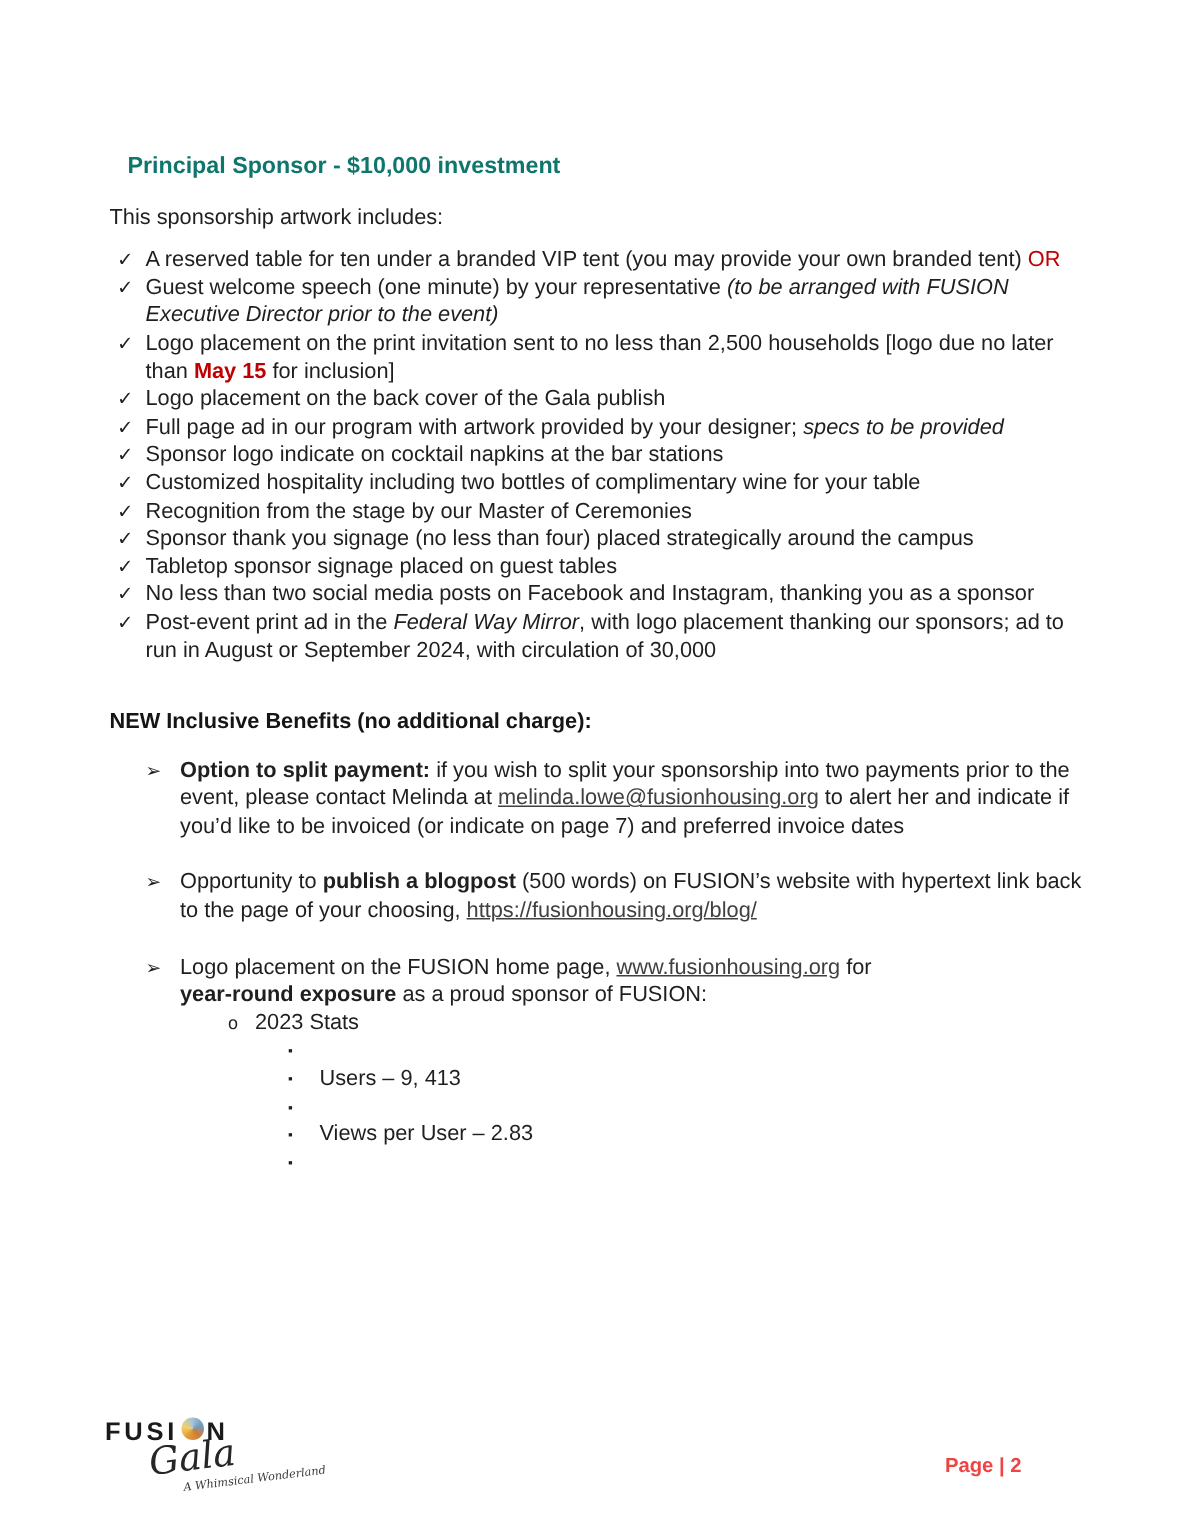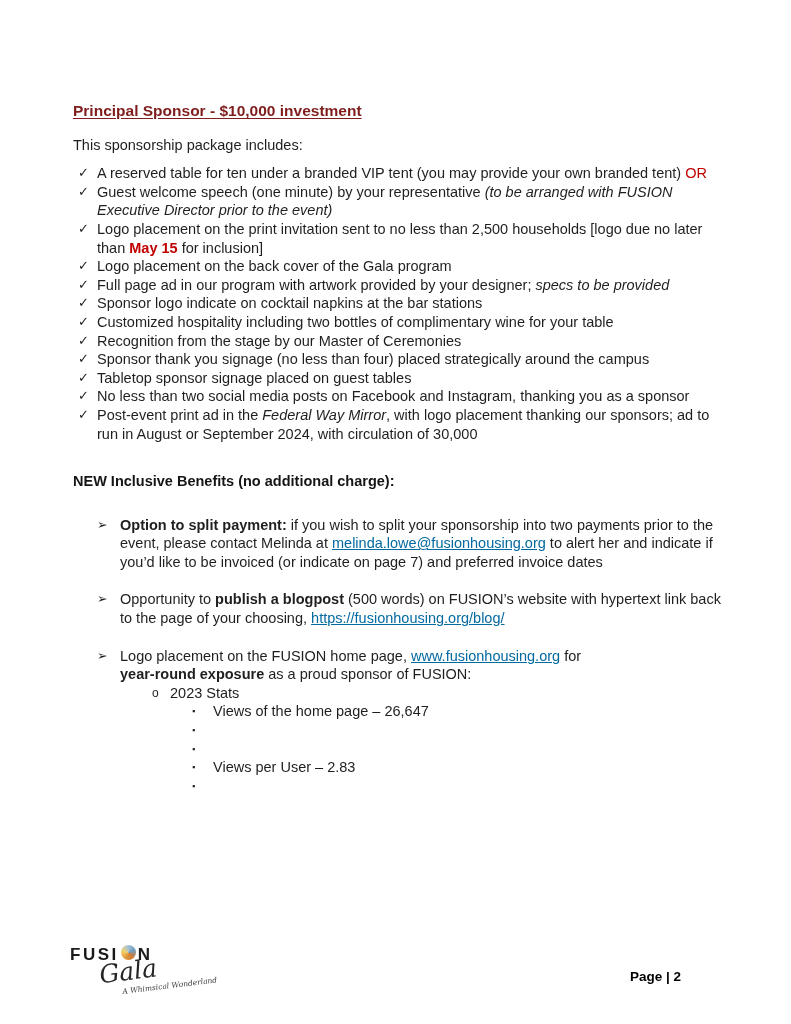--- a/index.html
+++ b/index.html
@@ -12,42 +12,42 @@
     position: relative;
     overflow: hidden;
   }
   .page { position: absolute; inset: 0; background: #fff; }
   .content {
     position: absolute; left: 73px; top: 102px; width: 652px;
     font-size: 14.5px; line-height: 18.6px;
   }
   h1.doc-title {
     font-size: 15.5px; font-weight: bold;
-    text-decoration: underline; text-underline-offset: 2px;
-    margin: 0 0 15px 0; color: #7f1d1d;
+    text-underline-offset: 2px;
+    margin: 0 0 15px 12px; color: #0f766e;
   }
   p.intro { margin: 0 0 10px 0; }
   ul { list-style: none; margin: 0; padding: 0; }
   .check-item { display: flex; padding-left: 5px; }
   .check-item .marker { flex: 0 0 19px; font-size: 13px; }
   .arrow-item { display: flex; padding-left: 24px; margin-bottom: 19px; }
   .arrow-item:last-child { margin-bottom: 0; }
   .arrow-item .marker { flex: 0 0 23px; font-size: 12.5px; }
   .content-seg { flex: 1; }
-  .benefits-heading { font-weight: bold; margin: 29px 0 25px 0; color: #151515; }
+  .benefits-heading { font-weight: bold; margin: 29px 0 14px 0; color: #151515; }
   .stats-header { display: flex; padding-left: 79px; }
   .stats-header .marker { flex: 0 0 18px; font-size: 12px; }
   .stat-item { display: flex; padding-left: 119px; }
   .stat-item .marker { flex: 0 0 21px; font-size: 9px; line-height: 18.6px; }
   
   .b { font-weight: bold; }
   .i { font-style: italic; }
   .red { color: #C00000; }
   .redb { color: #C00000; font-weight: bold; text-align: center; }
-  a.link { color: #0369a1; text-decoration: underline; cursor: pointer; }
+  a.link { color: #404040; text-decoration: underline; cursor: pointer; }
   
   .footer-logo { position: absolute; left: 70px; top: 924px; width: 150px; }
   .logo-word {
     font-weight: bold; font-size: 17px; letter-spacing: 2.5px; color: #1a1a1a;
     display: flex; align-items: flex-start; margin-top: 21px;
   }
   .logo-o {
     display: inline-block; width: 15px; height: 15px; border-radius: 50%;
     background: conic-gradient(from 210deg, #e09a3c, #f2d16b, #a8c4d8, #6f9cbf, #cf7b35, #e09a3c);
     margin: 0 2px 2px 2px;
@@ -57,51 +57,51 @@
     font-size: 25px; color: #262626;
     margin: -12px 0 0 29px; transform: rotate(-7deg);
   }
   .logo-tagline {
     font-family: "DejaVu Serif", serif; font-style: italic;
     font-size: 7.5px; color: #3a3a3a;
     margin: -1px 0 0 52px; transform: rotate(-7deg); white-space: nowrap;
   }
   .page-number {
     position: absolute; top: 969px; right: 110px;
-    font-weight: bold; font-size: 13.5px; color: #000000;
+    font-weight: bold; font-size: 13.5px; color: #ef4444;
   }
 </style>
 </head>
 <body>
 
 <div class="page">
   <div class="content">
 
     <h1 class="doc-title">Principal Sponsor - $10,000 investment</h1>
-    <p class="intro">This sponsorship package includes:</p>
+    <p class="intro">This sponsorship artwork includes:</p>
 
     <ul id="checklist-mount">
   <li class="check-item">
     <span class="marker">✓</span>
     <span class="content-seg"><span>A reserved table for ten under a branded VIP tent (you may provide your own branded tent) </span><span class="red">OR</span><br></span>
   </li>
 
   <li class="check-item">
     <span class="marker">✓</span>
     <span class="content-seg"><span>Guest welcome speech (one minute) by your representative </span><span class="i">(to be arranged with FUSION Executive Director prior to the event)</span></span>
   </li>
 
   <li class="check-item">
     <span class="marker">✓</span>
     <span class="content-seg"><span>Logo placement on the print invitation sent to no less than 2,500 households [logo due no later than </span><span class="redb">May 15</span><span> for inclusion]</span></span>
   </li>
 
   <li class="check-item">
     <span class="marker">✓</span>
-    <span class="content-seg"><span>Logo placement on the back cover of the Gala program</span></span>
+    <span class="content-seg"><span>Logo placement on the back cover of the Gala publish</span></span>
   </li>
 
   <li class="check-item">
     <span class="marker">✓</span>
     <span class="content-seg"><span>Full page ad in our program with artwork provided by your designer; </span><span class="i">specs to be provided</span></span>
   </li>
 
   <li class="check-item">
     <span class="marker">✓</span>
     <span class="content-seg"><span>Sponsor logo indicate on cocktail napkins at the bar stations</span></span>
@@ -158,25 +158,25 @@
 </ul>
 
     <div class="stats">
       <div class="stats-header">
         <span class="marker">o</span>
         <span class="content-seg">2023 Stats</span>
       </div>
       <ul id="stats-mount">
   <li class="stat-item">
     <span class="marker">▪</span>
-    <span class="content-seg">Views of the home page – 26,647</span>
-  </li>
-
-  <li class="stat-item">
-    <span class="marker">▪</span>
+  </li>
+
+  <li class="stat-item">
+    <span class="marker">▪</span>
+    <span class="content-seg">Users – 9, 413</span>
   </li>
 
   <li class="stat-item">
     <span class="marker">▪</span>
   </li>
 
   <li class="stat-item">
     <span class="marker">▪</span>
     <span class="content-seg">Views per User – 2.83</span>
   </li>

